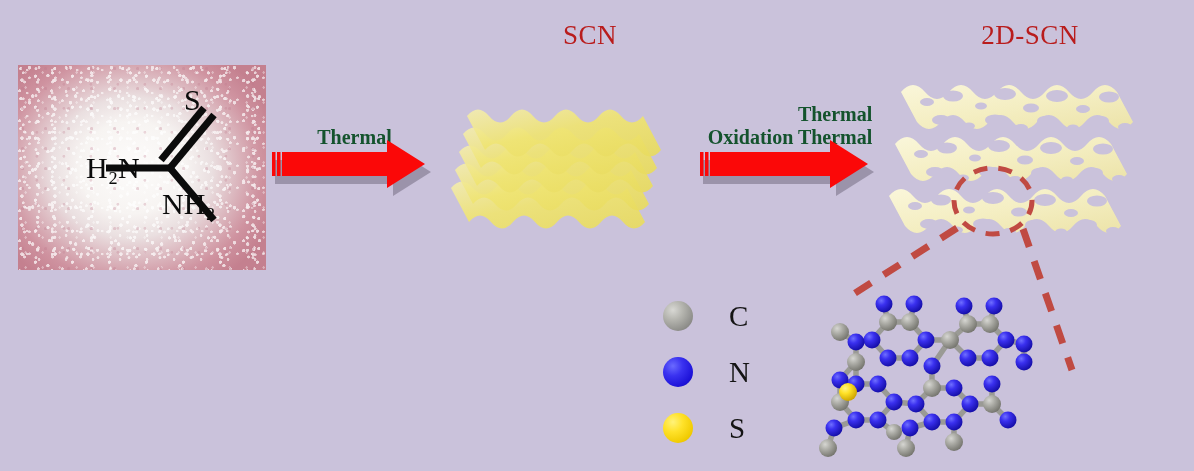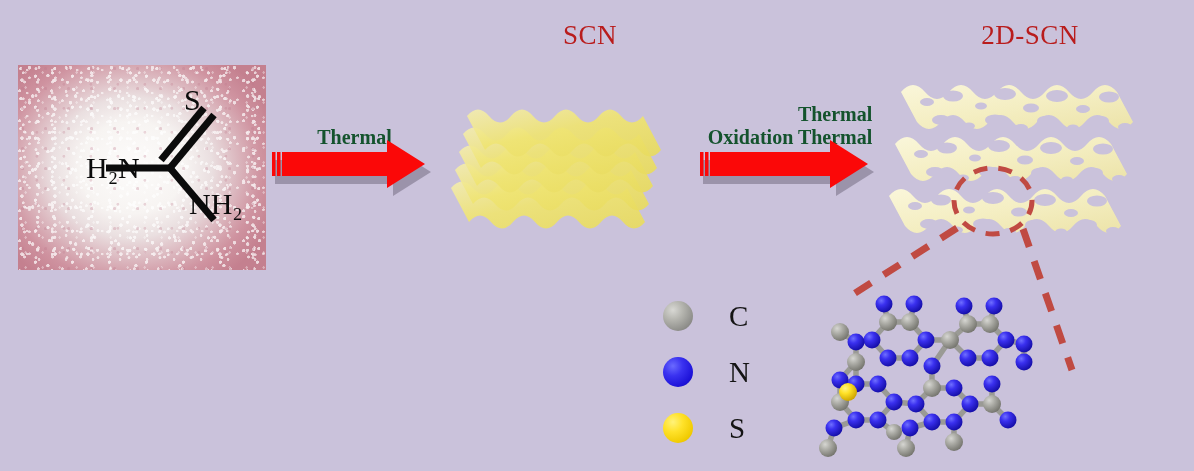--- a/index.html
+++ b/index.html
@@ -90,21 +90,21 @@
   }
   .formula-label {
     position: absolute;
     color: #0b0b0b;
     font-size: 30px;
     line-height: 1;
     white-space: nowrap;
   }
   #label-h2n  { left: 28px;  top: 88px; margin-left: 40px;  }
   #label-s    { left: 166px; top: 20px;  }
-  #label-nh2  { left: 171px; top: 124px; }
+  #label-nh2  { left: 144px; top: 124px; }
 
   
   .reaction-step { position: absolute; }
   .step-caption {
     position: absolute;
     font-weight: bold;
     font-size: 20px;
     color: #14532d;
     text-align: right;
     line-height: 1.18;

